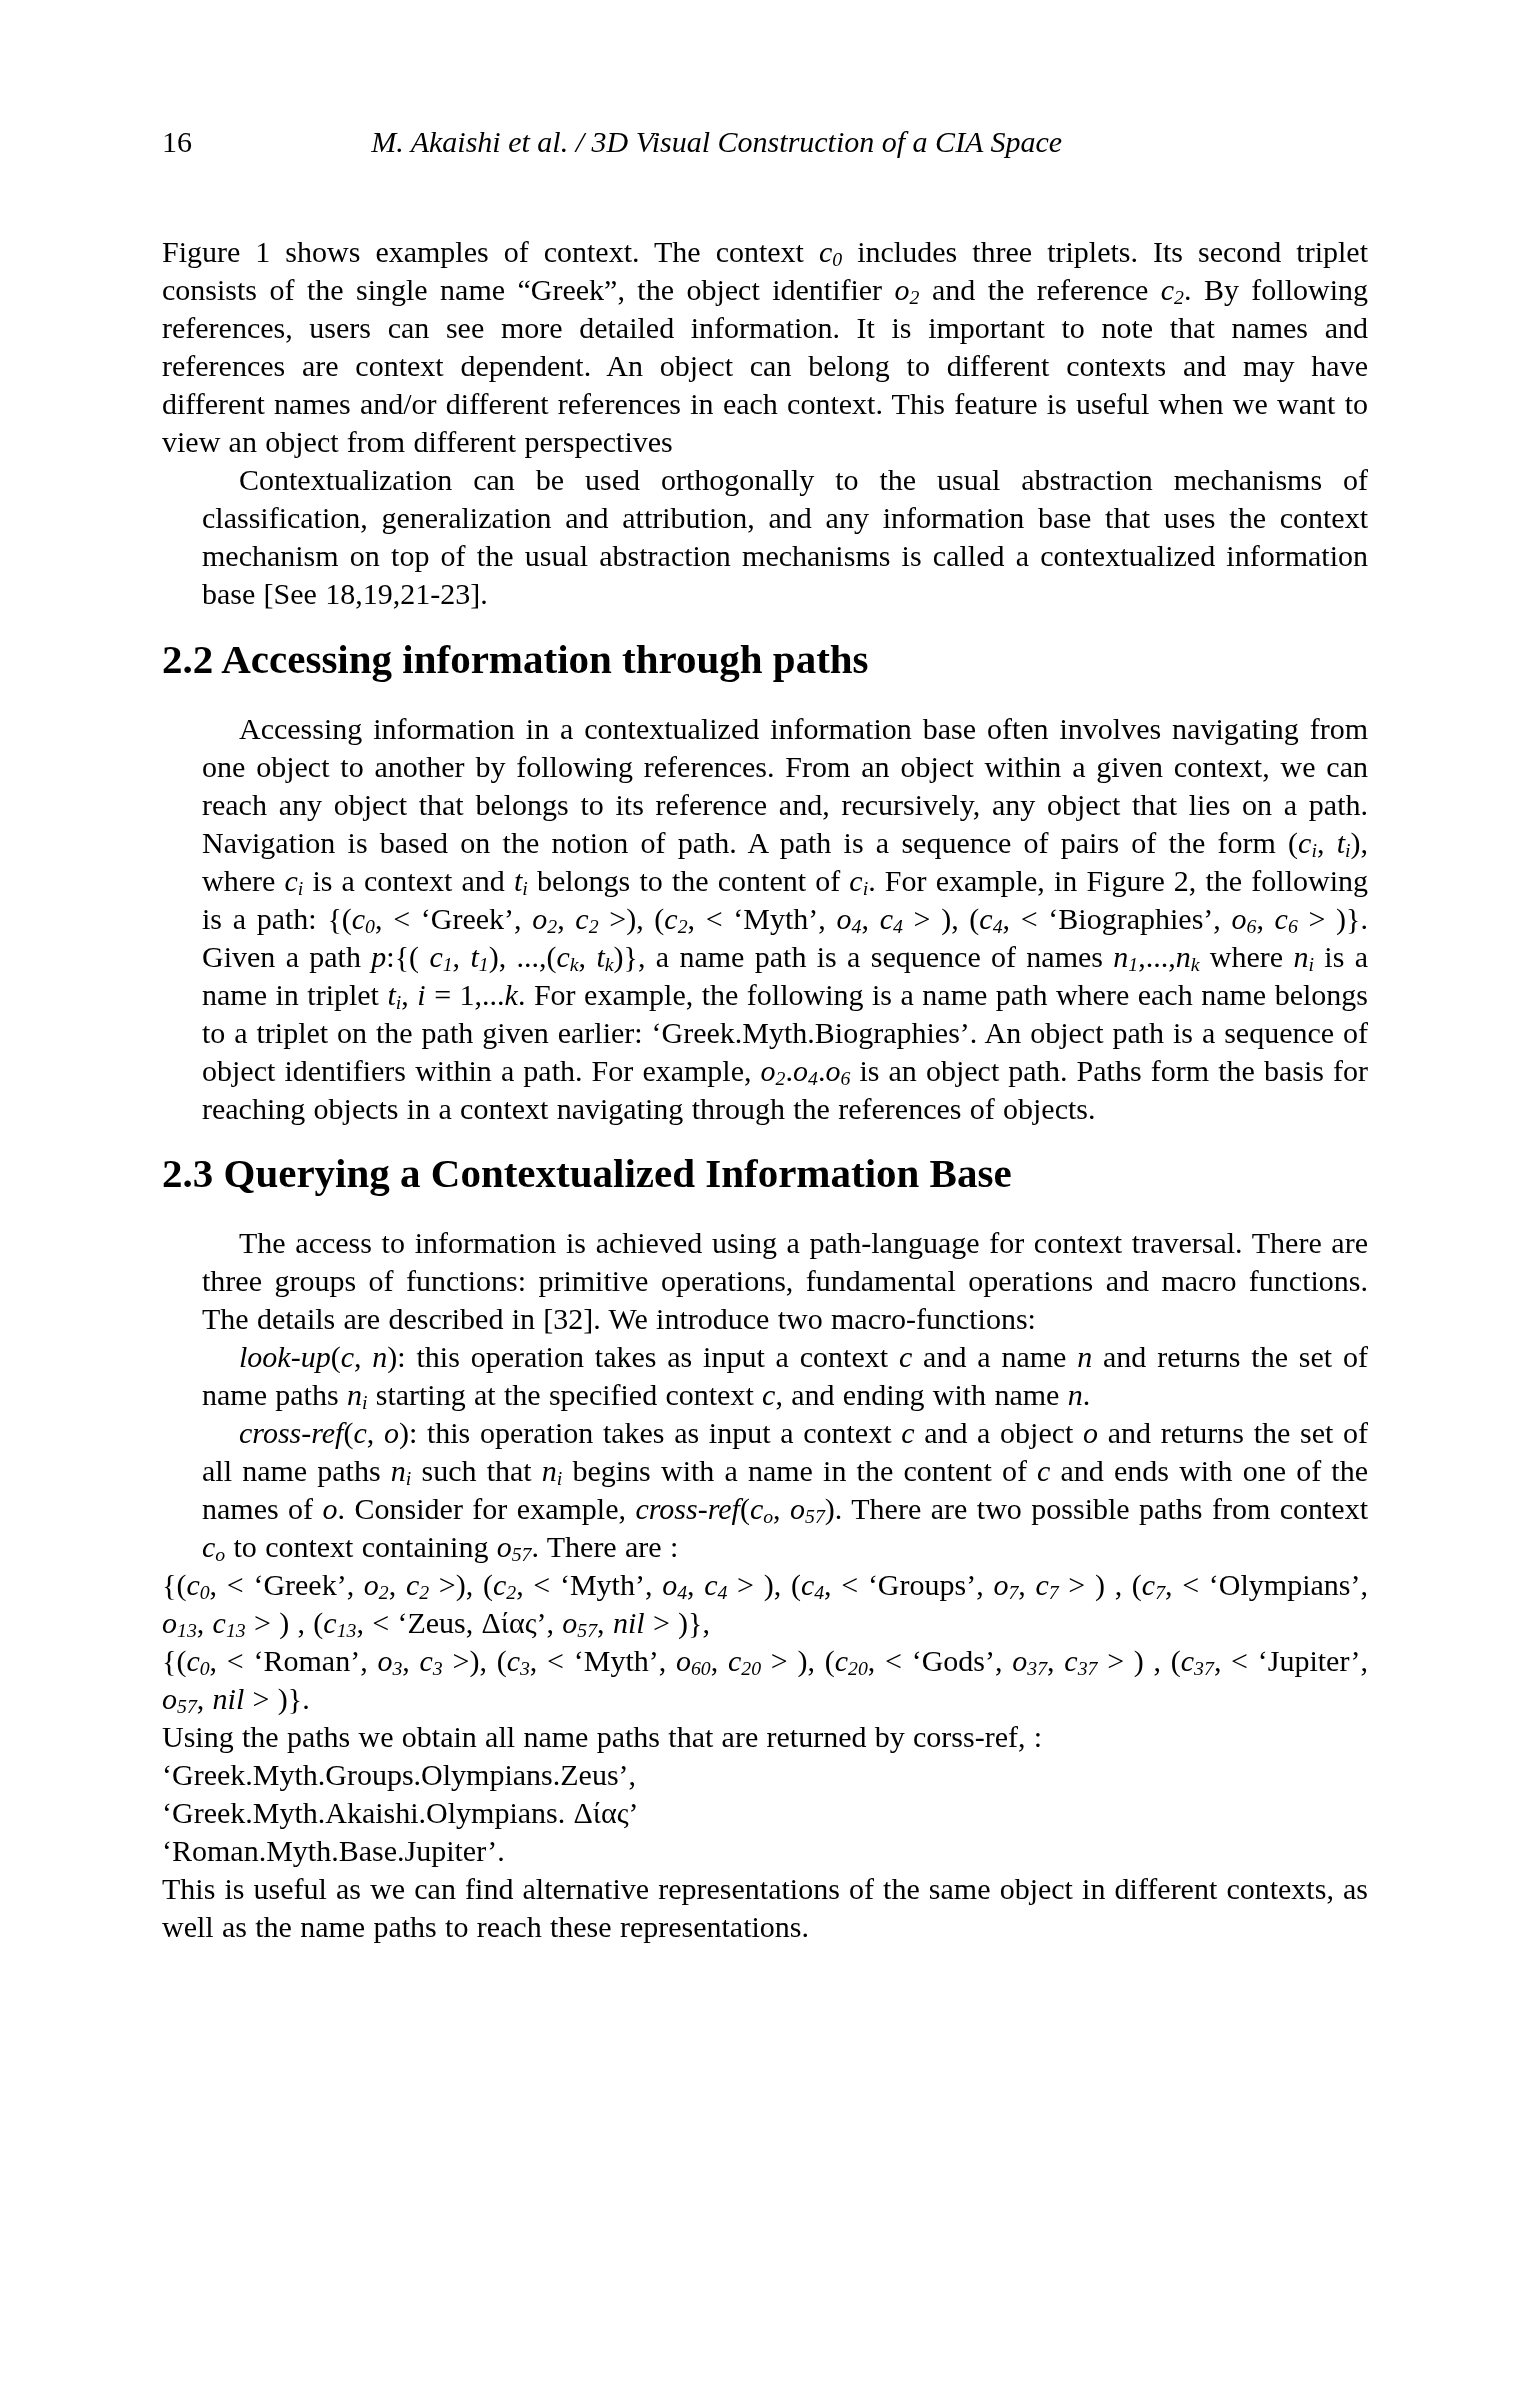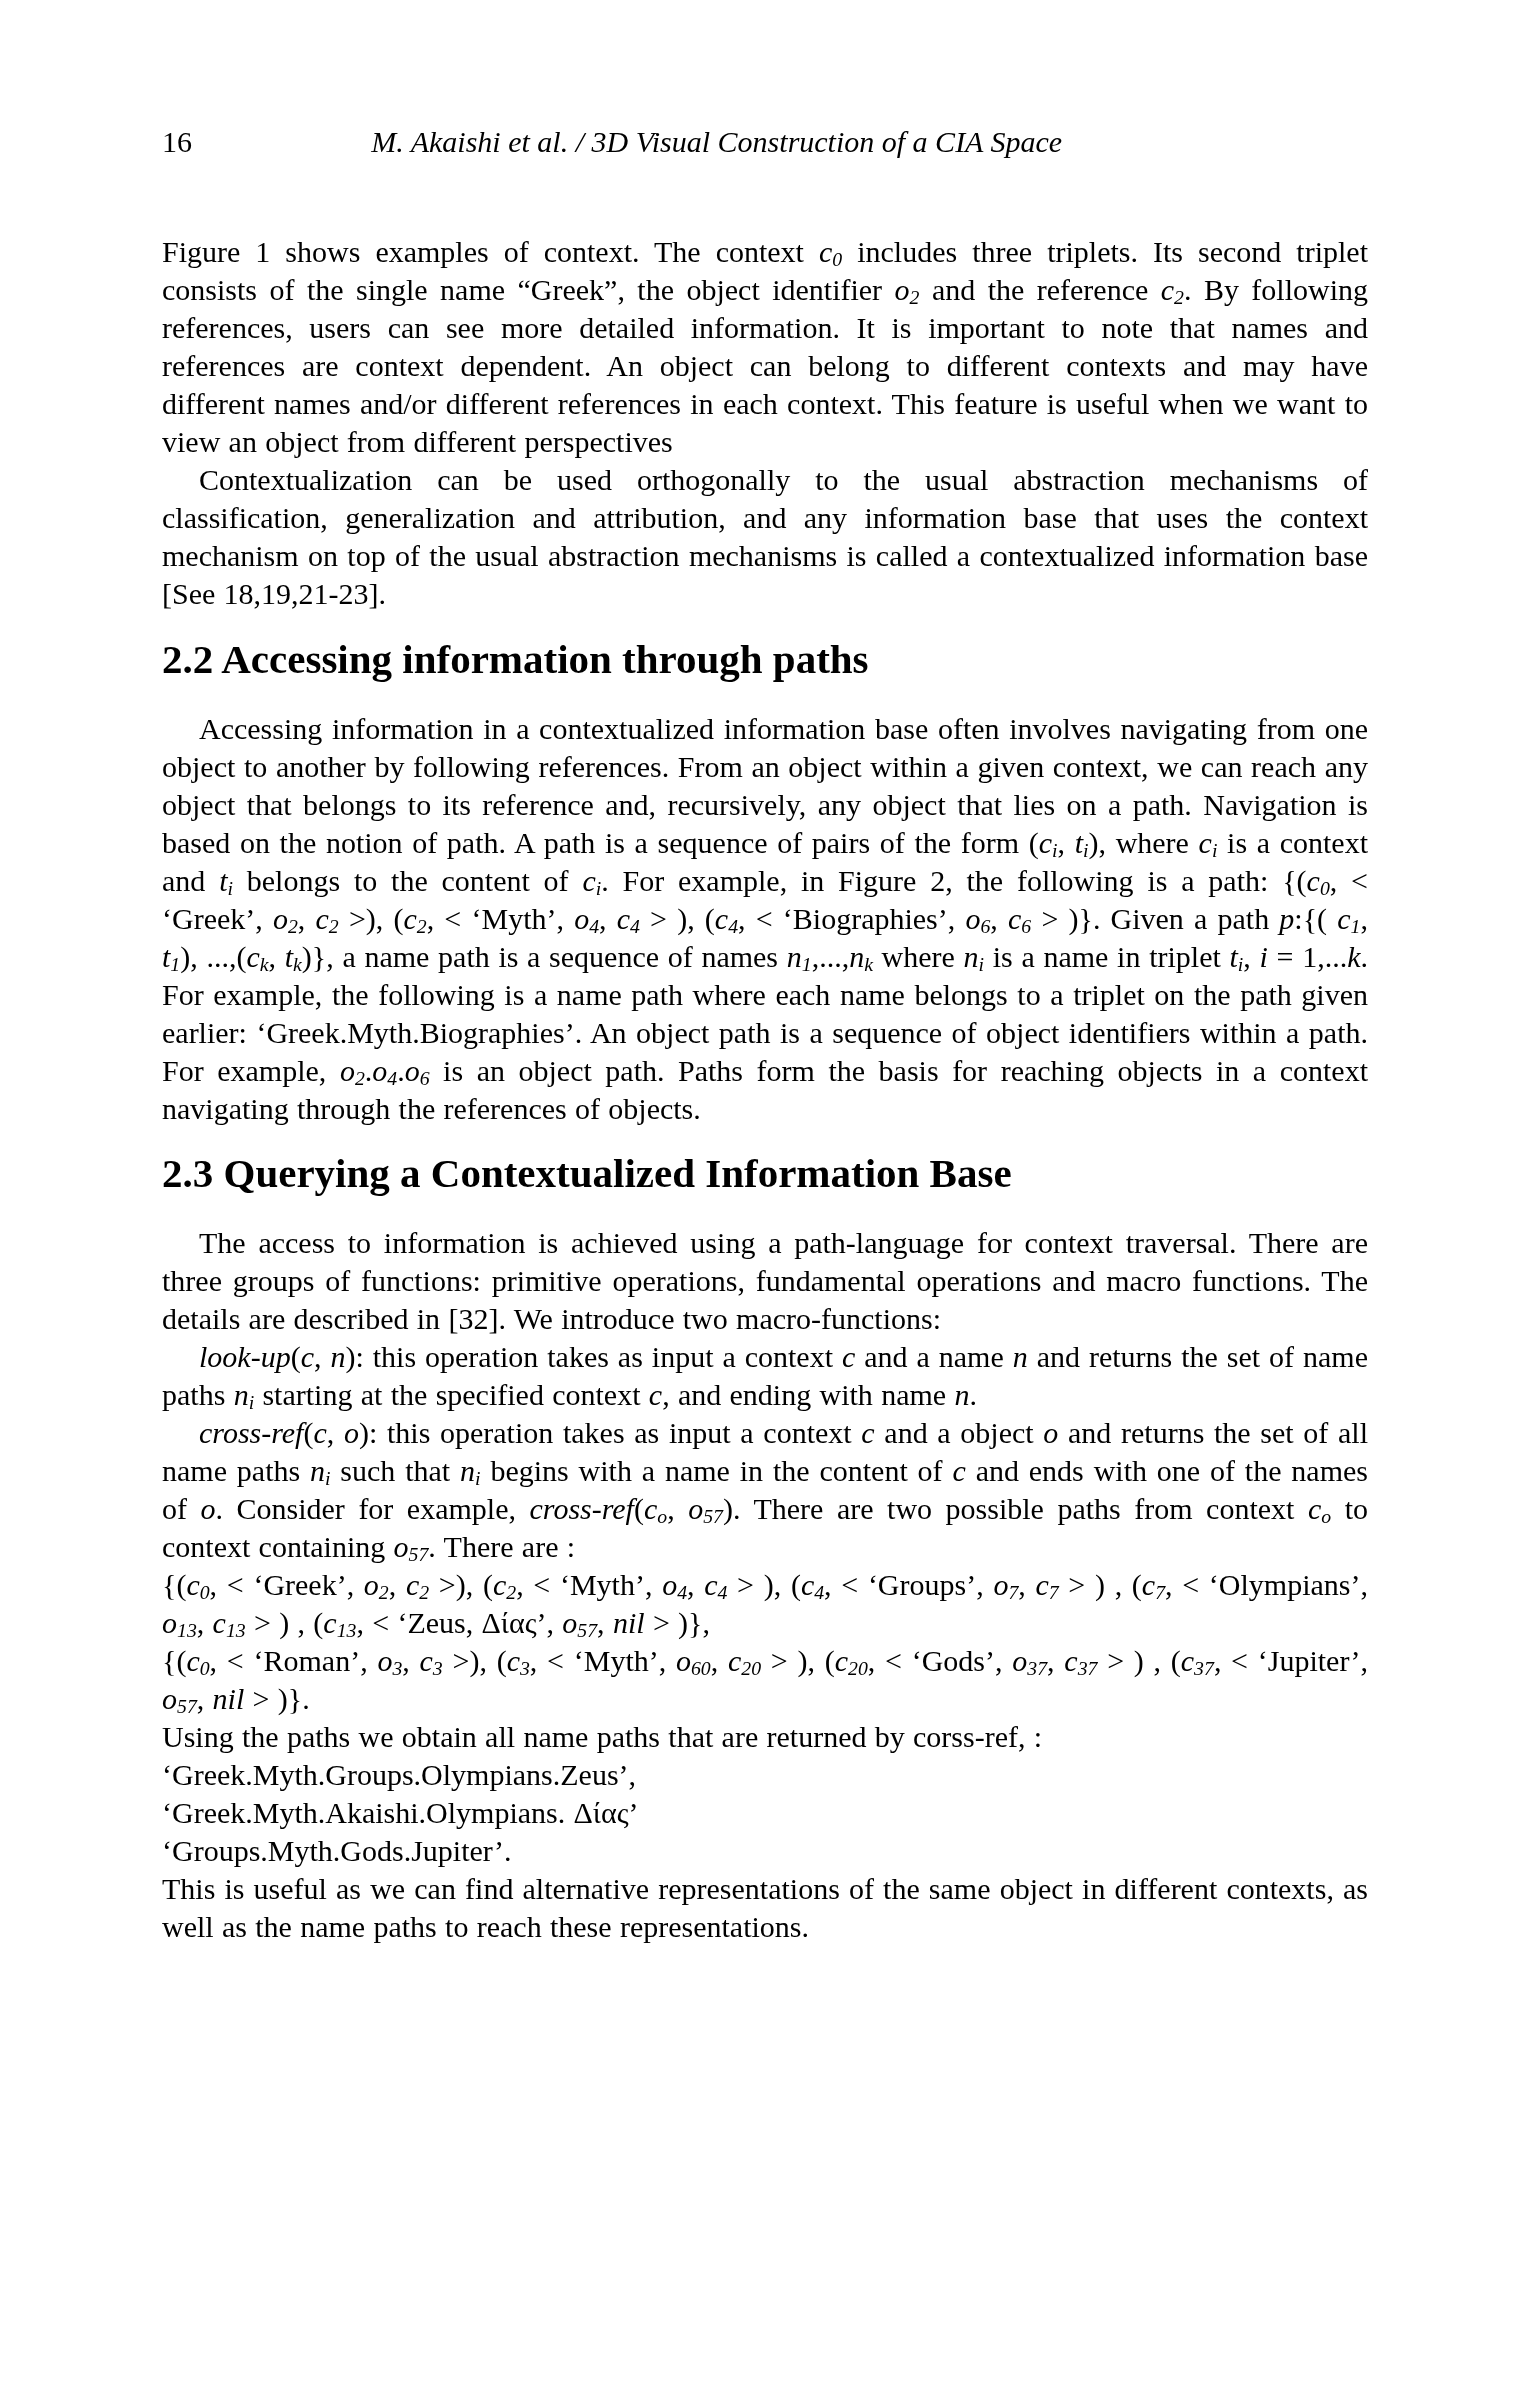--- a/index.html
+++ b/index.html
@@ -43,20 +43,21 @@
   }
   .body-par {
     margin: 0;
     font-size: 30px;
     line-height: 38px;
     text-align: justify;
     word-spacing: 0.8px;
   }
   .indent {
     text-indent: 37px;
+    margin-left: 40px;
   }
   .section-heading {
     margin: 27.5px 0 32px 0;
     font-size: 41px;
     line-height: 37px;
     font-weight: bold;
     text-align: left;
   }
   .body-par i {
     font-style: italic;
@@ -98,19 +99,19 @@
     <p class="body-par">{(<i>c<sub>0</sub></i>, &lt; ‘Greek’, <i>o<sub>2</sub></i>, <i>c<sub>2</sub></i> &gt;), (<i>c<sub>2</sub></i>, &lt; ‘Myth’, <i>o<sub>4</sub></i>, <i>c<sub>4</sub></i> &gt; ), (<i>c<sub>4</sub></i>, &lt; ‘Groups’, <i>o<sub>7</sub></i>, <i>c<sub>7</sub></i> &gt; ) , (<i>c<sub>7</sub></i>, &lt; ‘Olympians’, <i>o<sub>13</sub></i>, <i>c<sub>13</sub></i> &gt; ) , (<i>c<sub>13</sub></i>, &lt; ‘Zeus, Δίας’, <i>o<sub>57</sub></i>, <i>nil</i> &gt; )},</p>
 
     <p class="body-par">{(<i>c<sub>0</sub></i>, &lt; ‘Roman’, <i>o<sub>3</sub></i>, <i>c<sub>3</sub></i> &gt;), (<i>c<sub>3</sub></i>, &lt; ‘Myth’, <i>o<sub>60</sub></i>, <i>c<sub>20</sub></i> &gt; ), (<i>c<sub>20</sub></i>, &lt; ‘Gods’, <i>o<sub>37</sub></i>, <i>c<sub>37</sub></i> &gt; ) , (<i>c<sub>37</sub></i>, &lt; ‘Jupiter’, <i>o<sub>57</sub></i>, <i>nil</i> &gt; )}.</p>
 
     <p class="body-par">Using the paths we obtain all name paths that are returned by corss-ref, :</p>
 
     <p class="body-par">‘Greek.Myth.Groups.Olympians.Zeus’,</p>
 
     <p class="body-par">‘Greek.Myth.Akaishi.Olympians. Δίας’</p>
 
-    <p class="body-par">‘Groups.Myth.Gods.Jupiter’.</p>
+    <p class="body-par">‘Roman.Myth.Base.Jupiter’.</p>
 
     <p class="body-par">This is useful as we can find alternative representations of the same object in different contexts, as well as the name paths to reach these representations.</p>
 
   </div>
 </div>
 
 
 </body></html>

